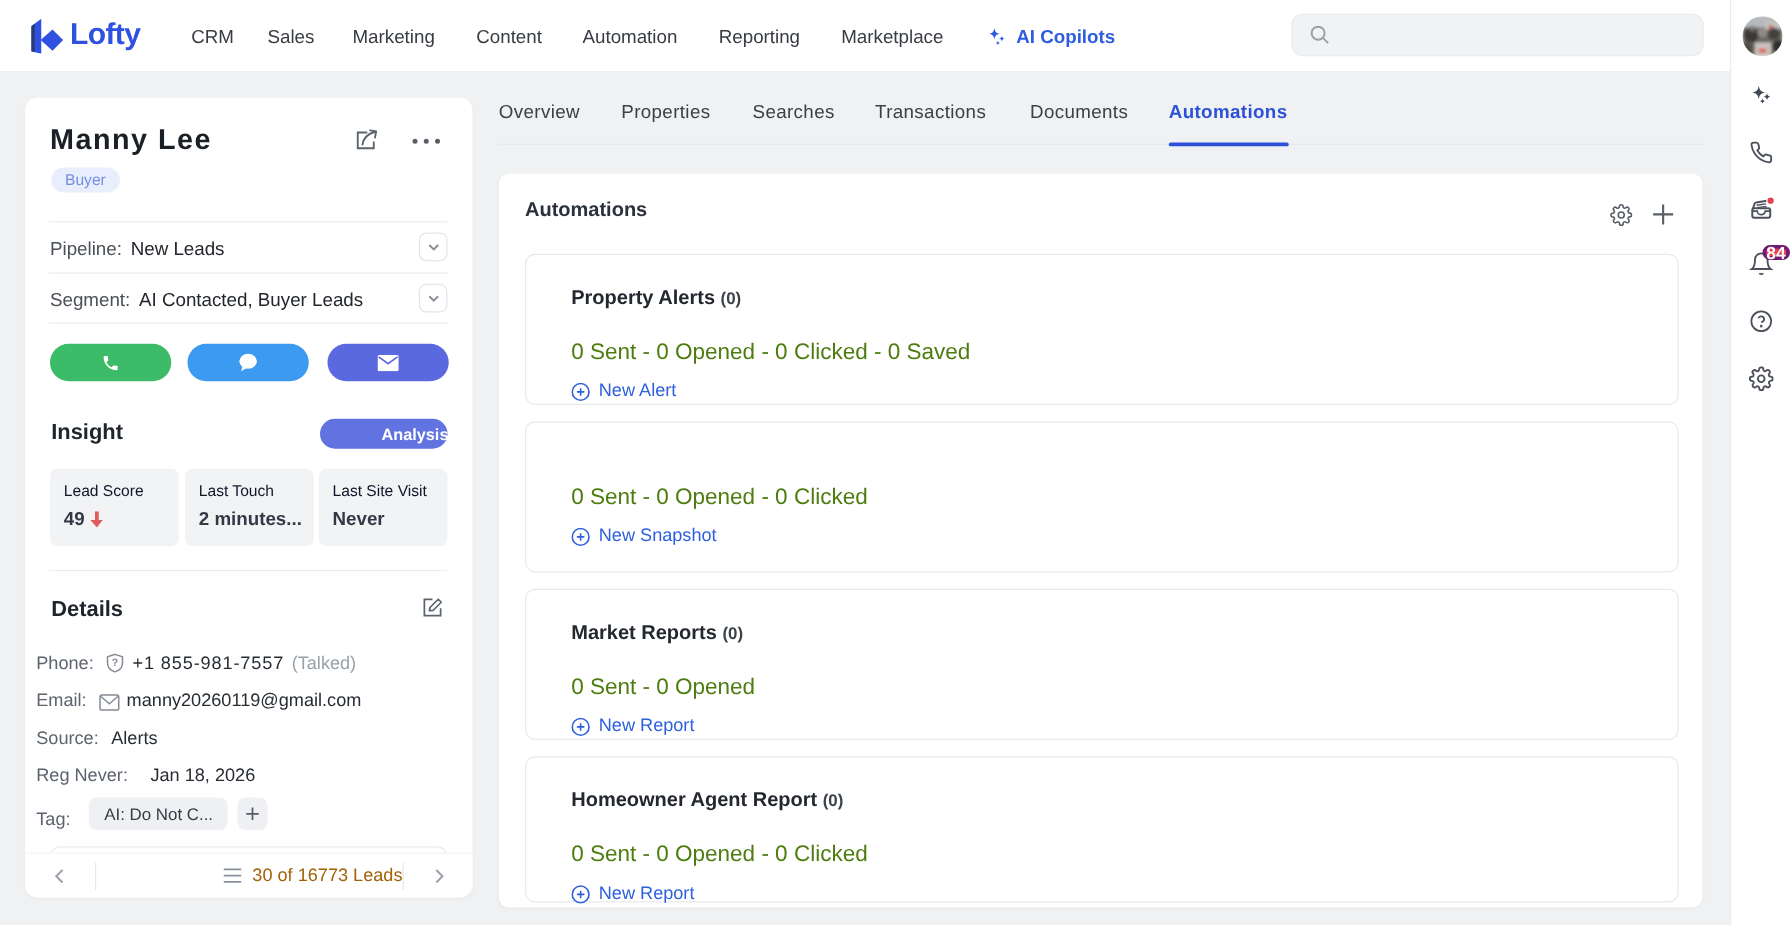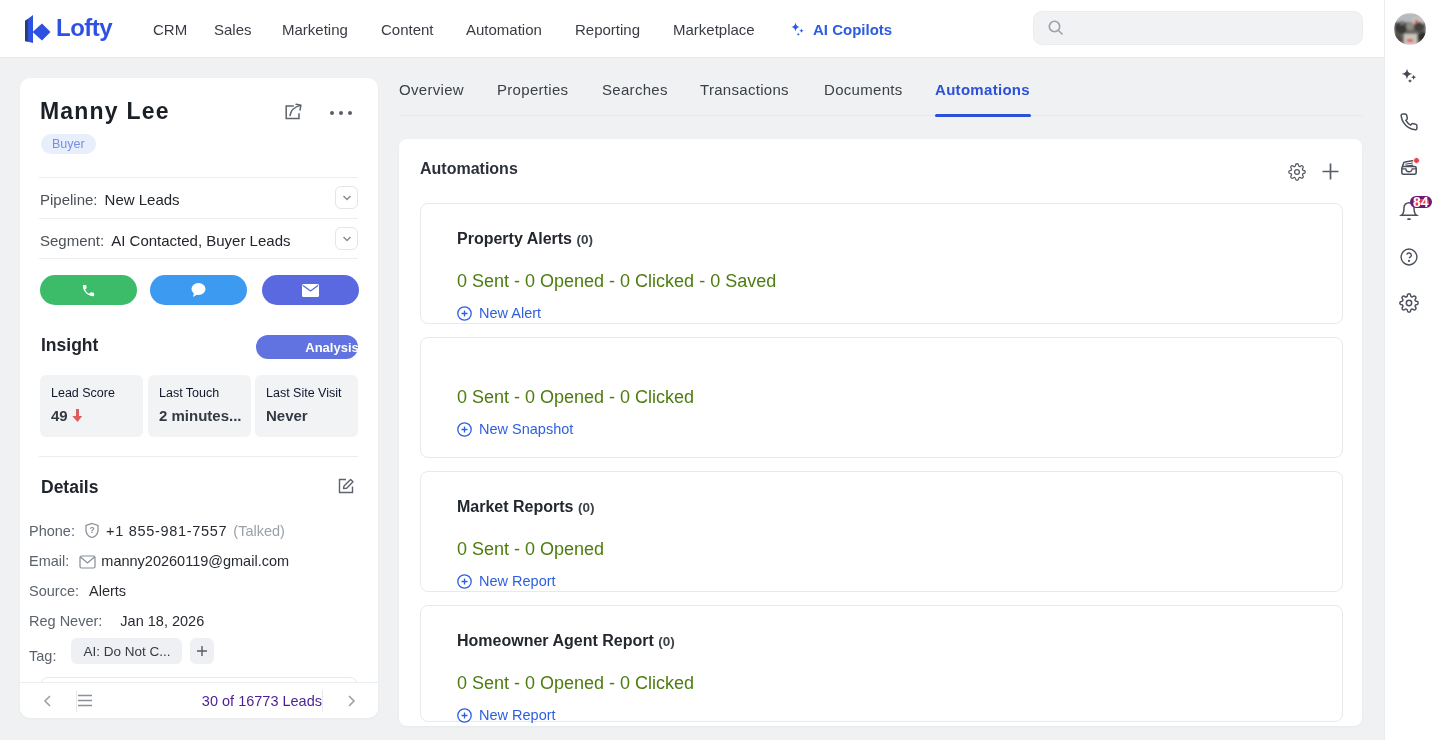--- a/index.html
+++ b/index.html
@@ -40,21 +40,21 @@
 #details { position:absolute; left:21px; top:399px; font-size:17.5px; font-weight:bold; color:#20242b; }
 #editic { position:absolute; left:317px; top:399px; }
 .drow { position:absolute; left:9px; width:320px; height:20px; display:flex; align-items:flex-end; font-size:14.5px; }
 .drow .dl { color:#5c636c; }
 .drow .dv { color:#272c33; }
 #tagpill { background:#eef0f3; border-radius:6px; height:26px; display:flex; align-items:center; padding:0 12px; font-size:13.5px; color:#363b42; }
 #tagplus { background:#eef0f3; border-radius:6px; height:26px; width:24px; display:flex; align-items:center; justify-content:center; margin-left:8px; }
 #cutbox { position:absolute; left:20px; top:599px; width:318px; height:30px; border:1px solid #e8eaec; border-radius:8px; }
 #lfoot { position:absolute; left:0; bottom:0; width:358px; height:36px; background:#fff; border-top:1px solid #eceef0; border-radius:0 0 10px 10px; display:flex; align-items:center; }
 #lfoot .sep { width:1px; height:22px; background:#e7e9eb; }
-#lfoot .mid { flex:1; display:flex; align-items:center; justify-content:space-between; gap:8px; font-size:14.5px; color:#4c1d95; }
+#lfoot .mid { flex:1; display:flex; align-items:center; justify-content:flex-end; gap:8px; font-size:14.5px; color:#a16207; }
 
 
 .tab { position:absolute; top:81px; font-size:15px; color:#3b4046; font-weight:500; letter-spacing:0.3px; z-index:2; }
 .tab.act { color:#2b51d8; font-weight:bold; }
 #tabul { position:absolute; left:935px; top:114px; width:96px; height:3px; background:#2b51d8; border-radius:2px; z-index:3; }
 #tabline { position:absolute; left:399px; top:115px; width:964px; height:1px; background:#e6e8ea; }
 #rcard { position:absolute; left:399px; top:139px; width:963px; height:587px; background:#fff; border-radius:8px; overflow:hidden; box-shadow:0 1px 3px rgba(0,0,0,0.04); }
 #rtitle { position:absolute; left:21px; top:21px; font-size:16px; font-weight:600; color:#2b313a; }
 #gearic { position:absolute; left:889px; top:24px; }
 #plusic { position:absolute; left:922px; top:23px; }

